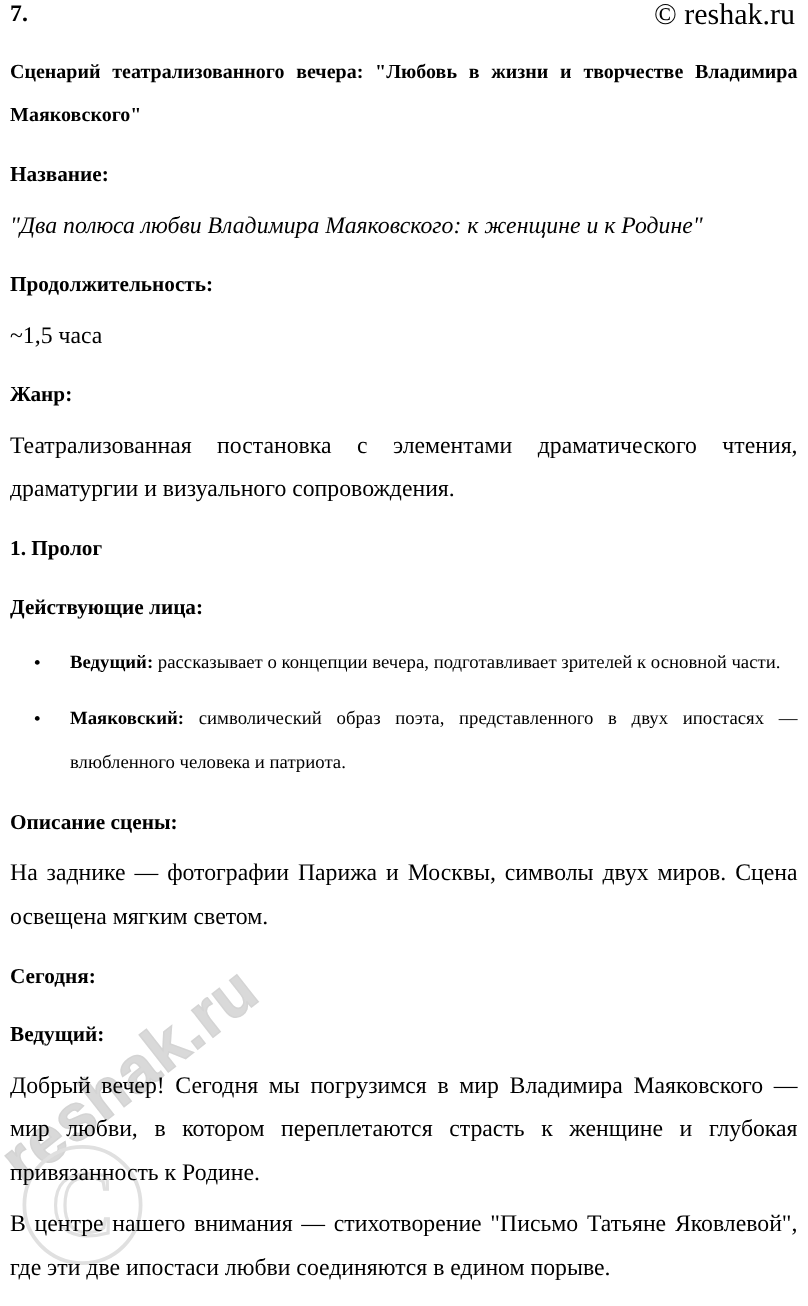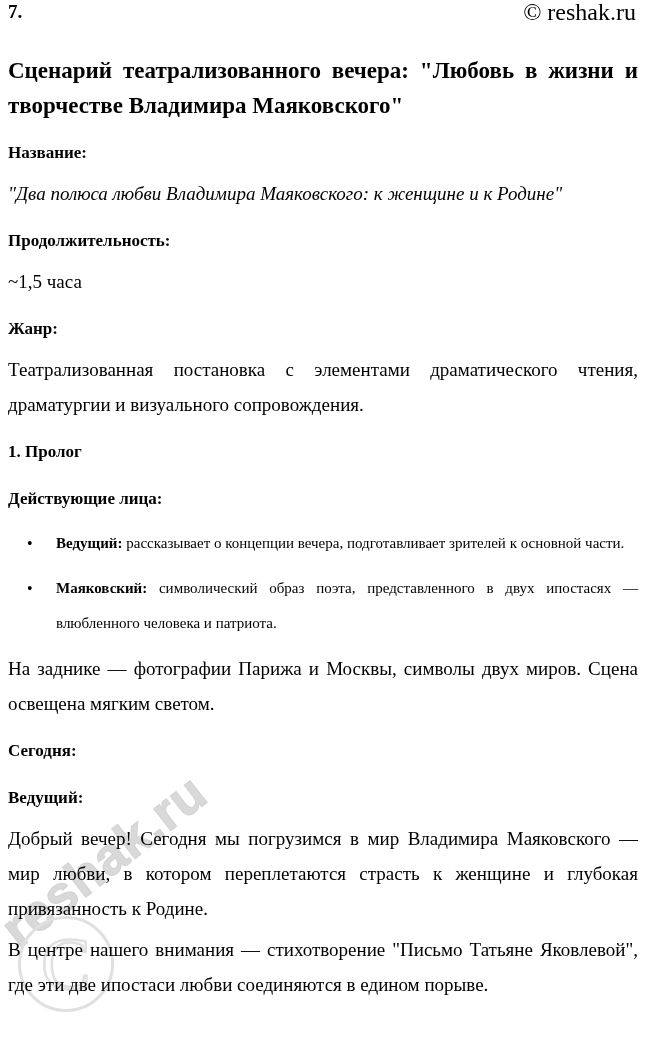--- a/index.html
+++ b/index.html
@@ -101,24 +101,24 @@
     font-size: 24px;
     line-height: 24px;
     white-space: nowrap;
   }
 
   .block {
     padding: 0 4px 0 4px;
   }
 
   h1.doc-title {
-    font-size: 23px;
-    font-weight: 700;
-    line-height: 35px;
-    margin: 27px 0 0 0;
+    font-size: 16px;
+    font-weight: 700;
+    line-height: 35px;
+    margin: 14px 0 0 0;
     text-align: justify;
     text-align-last: left;
     letter-spacing: 0;
   }
 
   .heading {
     font-size: 17px;
     font-weight: 700;
     line-height: 35px;
     margin: 12px 0 0 0;
@@ -196,20 +196,21 @@
 
       <ul class="bullets">
         <li>
           <span class="lead">Ведущий:</span><span> рассказывает о концепции вечера, подготавливает зрителей к основной части.</span>
         </li>
         <li>
           <span class="lead">Маяковский:</span><span> символический образ поэта, представленного в двух ипостасях — влюбленного человека и патриота.</span>
         </li>
       </ul>
 
+      <div class="heading">Описание сцены:</div>
       <p class="para">На заднике — фотографии Парижа и Москвы, символы двух миров. Сцена освещена мягким светом.</p>
 
       <div class="heading">Сегодня:</div>
 
       <div class="heading">Ведущий:</div>
       <p class="para">Добрый вечер! Сегодня мы погрузимся в мир Владимира Маяковского — мир любви, в котором переплетаются страсть к женщине и глубокая привязанность к Родине.</p>
       <p class="para">В центре нашего внимания — стихотворение "Письмо Татьяне Яковлевой", где эти две ипостаси любви соединяются в едином порыве.</p>
     </div>
 
   </div>

